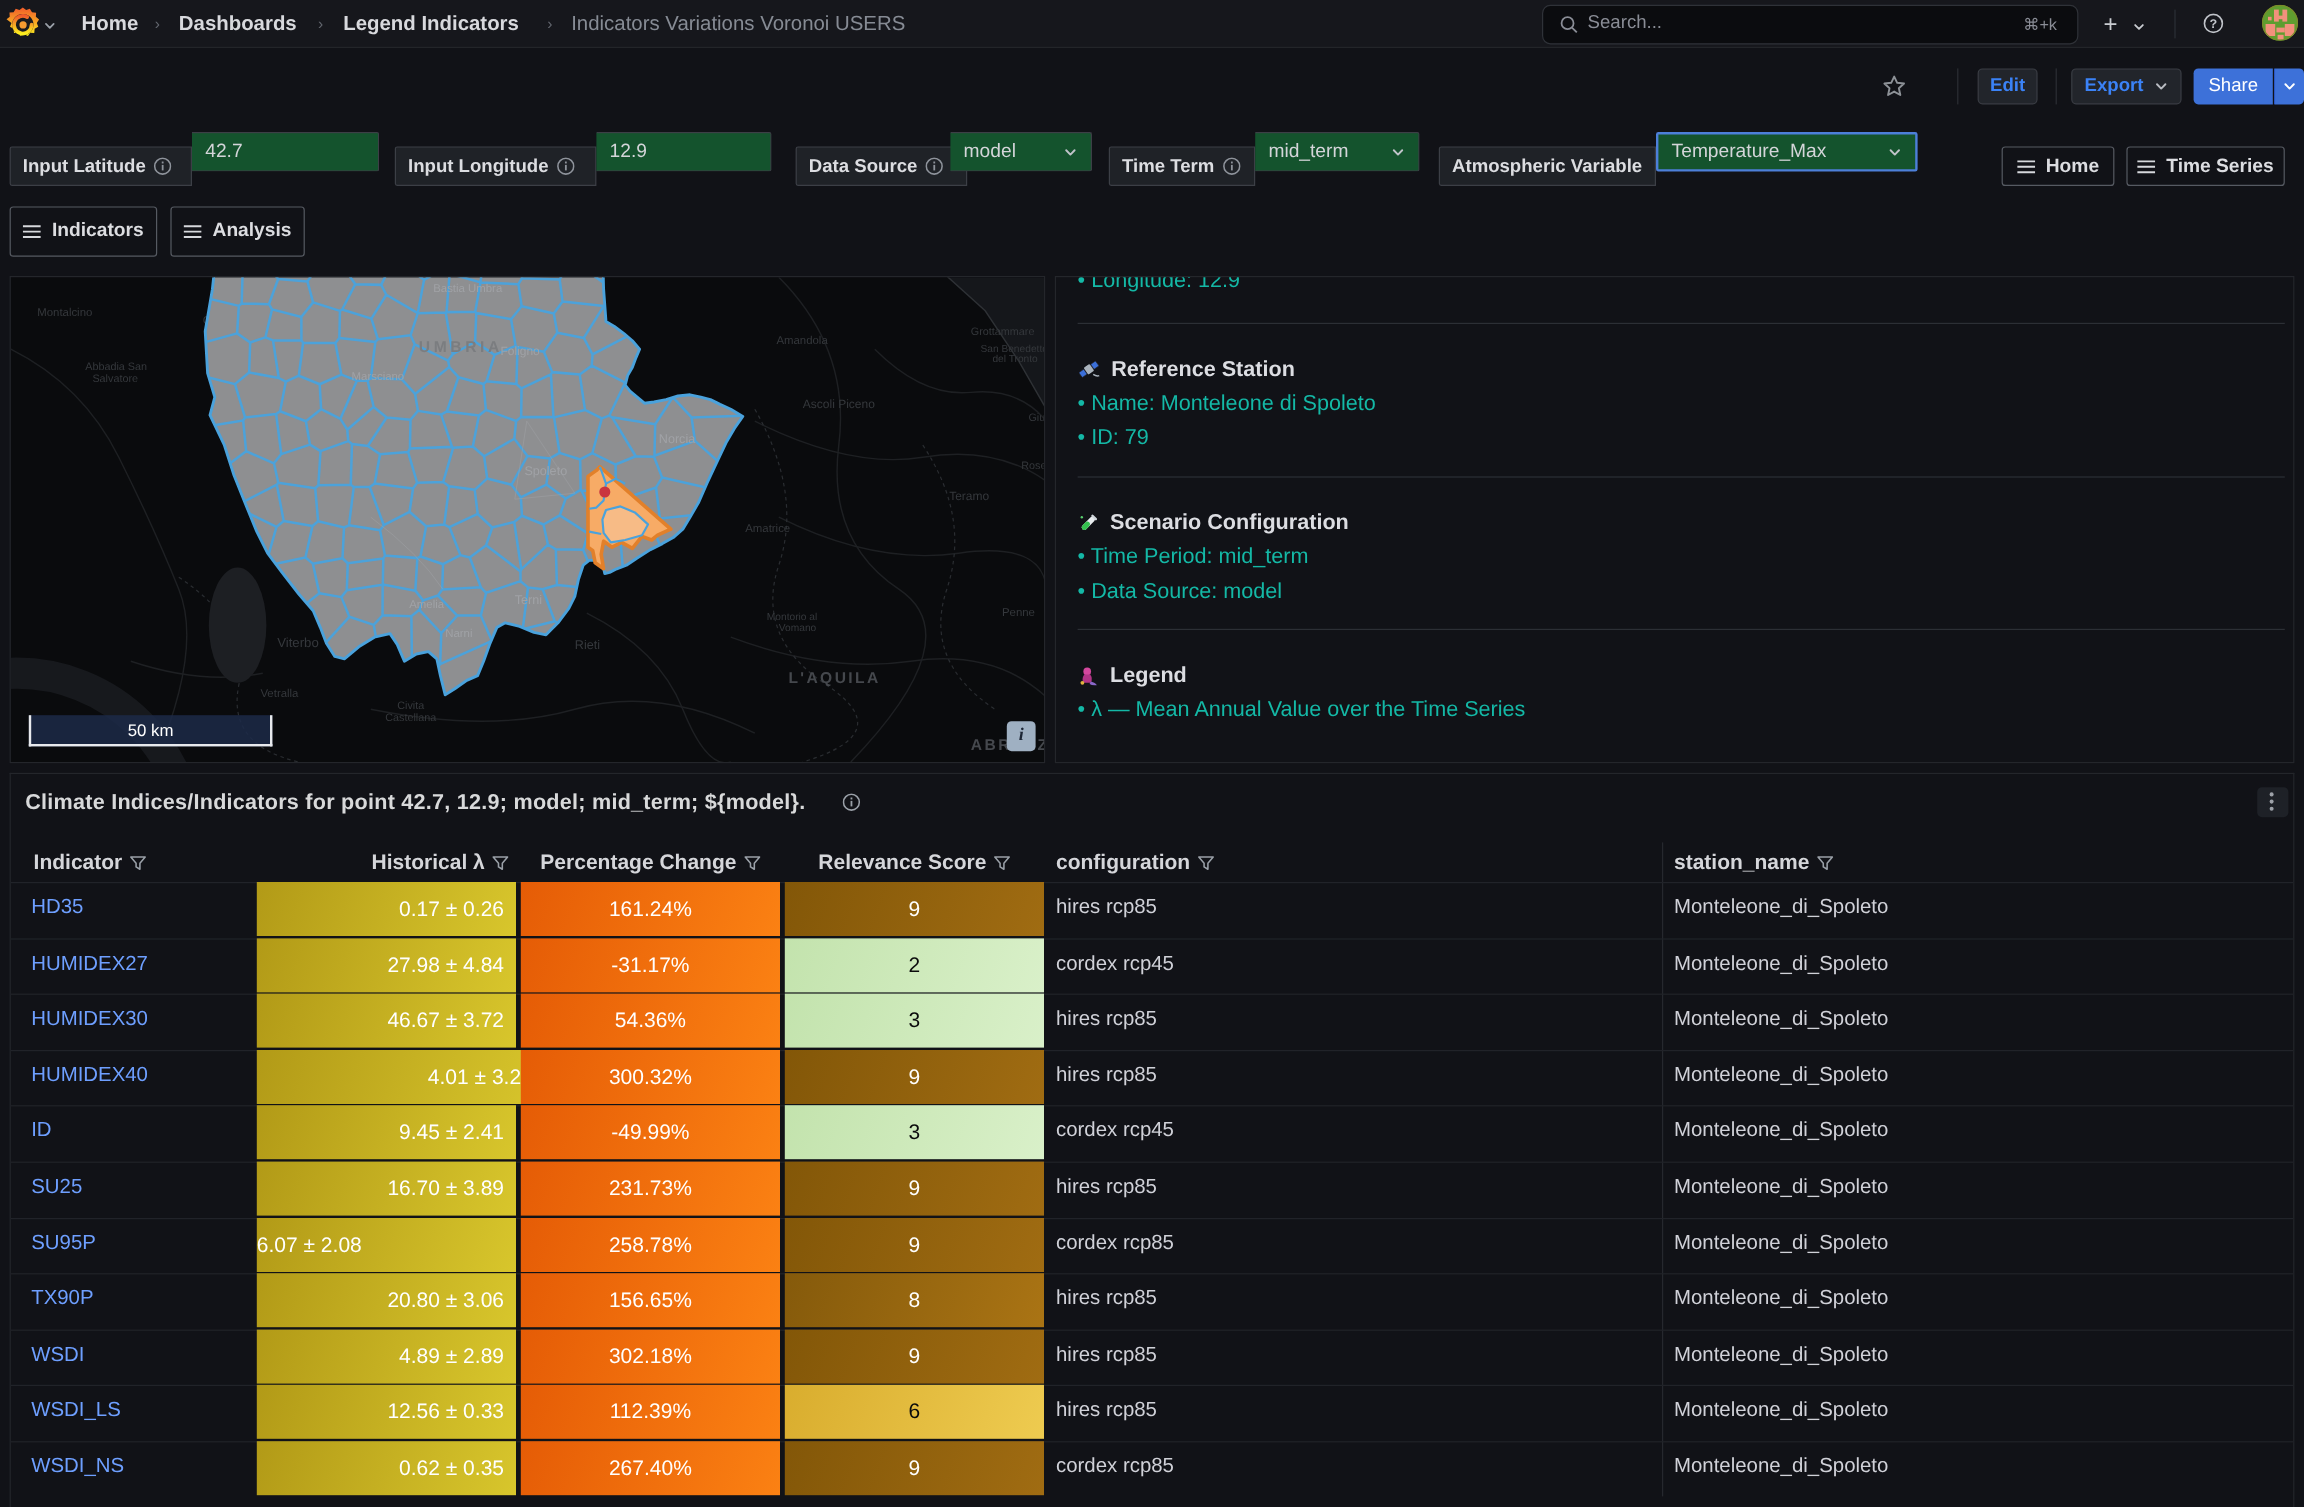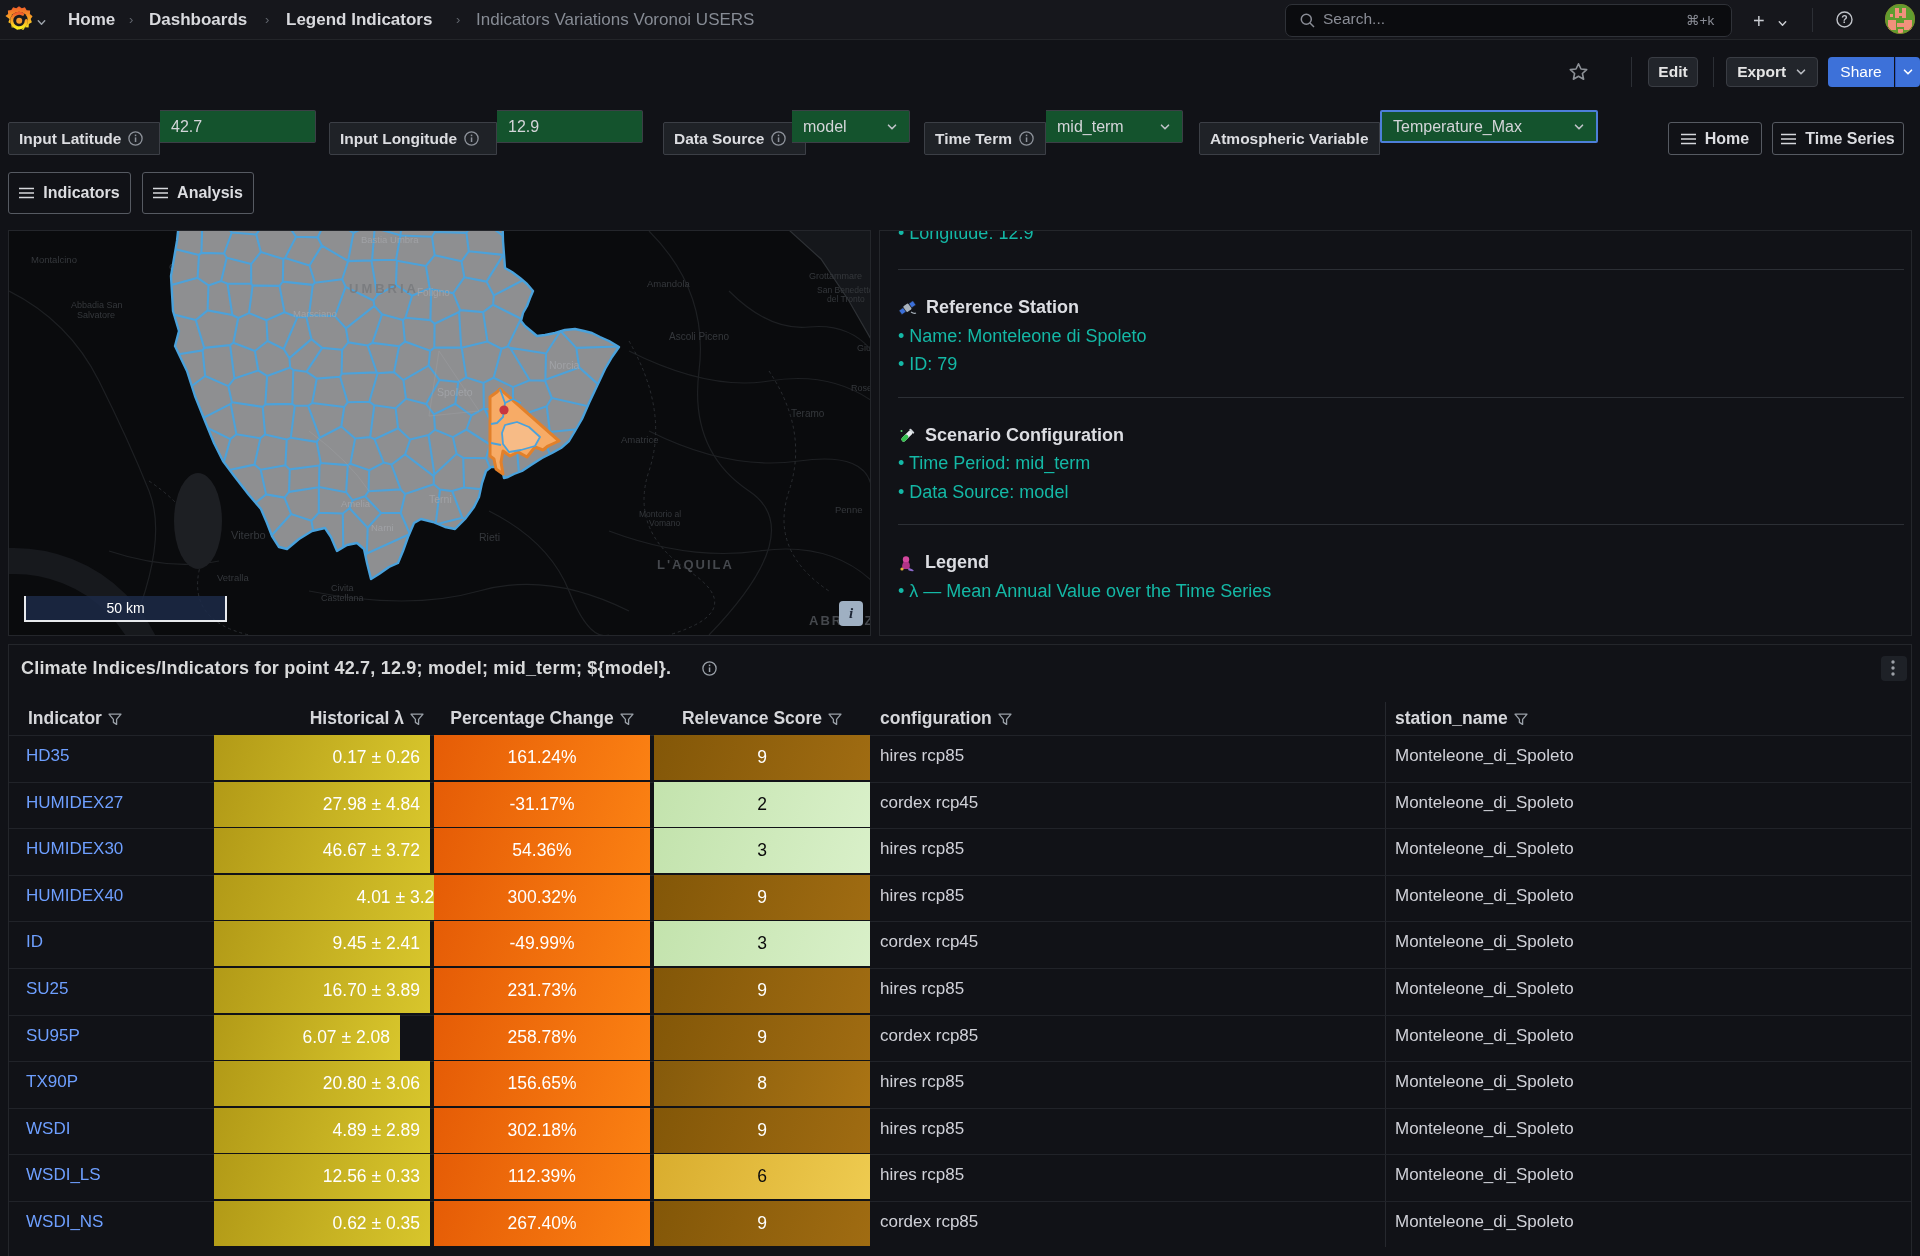--- a/index.html
+++ b/index.html
@@ -1,21 +1,21 @@
 <!DOCTYPE html>
 <html><head><meta charset="utf-8"><style>
 * {margin:0;padding:0;box-sizing:border-box}
 body {width:1920px;height:1256px;background:#111217;font-family:"Liberation Sans",sans-serif;position:relative;overflow:hidden;color:#ccccdc}
 .abs {position:absolute}
 .nav {position:absolute;left:0;top:0;width:1920px;height:40px;background:#16171c;border-bottom:1px solid #232529}
 .crumb {position:absolute;top:10px;font-size:17px;font-weight:bold;color:#d8d9dd}
 .crumb.g {color:#868b94;font-weight:normal}
 .csep {position:absolute;top:12px;color:#62666e;font-size:13px}
 .sbox {position:absolute;left:1285px;top:4px;width:447px;height:33px;background:#0b0c0f;border:1px solid #2f3238;border-radius:7px}
-.btn2 {position:absolute;height:30px;top:57px;background:#22252b;border:1px solid #3a3d44;border-radius:4px;color:#e5e5e5;font-size:15.5px;font-weight:bold;display:flex;align-items:center;justify-content:center}
+.btn2 {position:absolute;height:30px;top:57px;background:#22252b;border:1px solid #3a3d44;border-radius:4px;color:#3b82f6;font-size:15.5px;font-weight:bold;display:flex;align-items:center;justify-content:center}
 .vsep {position:absolute;width:1px;background:#2c2f35}
 .lblbox {position:absolute;top:122px;height:33px;background:#1f2227;border:1px solid #3c3f46;color:#dcdde1;font-size:15.5px;font-weight:bold;display:flex;align-items:center;gap:7px;padding:0 10px;border-radius:2px 0 0 2px;white-space:nowrap}
 .valbox {position:absolute;top:110px;height:33px;background:#14532d;border:1px solid #3c3f46;border-left:none;color:#d4d5d9;font-size:16px;display:flex;align-items:center;padding:0 11px;border-radius:0 2px 2px 0;white-space:nowrap}
 .gbtn {position:absolute;background:transparent;border:1px solid #565a62;border-radius:3px;color:#dcdde1;font-size:16px;font-weight:bold;display:flex;align-items:center;justify-content:center;gap:9px;white-space:nowrap}
 .panel {position:absolute;background:#111217;border:1px solid #24262b}
 .rline {position:absolute;left:18px;font-size:18px;color:#14b8a6;white-space:nowrap}
 .rhead {position:absolute;left:18px;font-size:18px;font-weight:bold;color:#dcdde2;display:flex;align-items:center;gap:9px}
 .rhr {position:absolute;left:18px;width:1006px;height:1px;background:#2c2f35}
 .th {position:absolute;top:708px;font-size:17.5px;font-weight:bold;color:#d5d6da;display:flex;align-items:center;gap:6px}
 .fn {margin-top:2px}
@@ -340,21 +340,21 @@
   <div class="conf" style="left:1395px;top:932px">Monteleone_di_Spoleto</div>
   <div class="tl" style="top:968px"></div>
   <a class="ind" style="top:979px">SU25</a>
   <div class="cell" style="left:214px;top:968px;width:216px;background:linear-gradient(110deg,#b29a17,#d8c62c);text-align:right;padding-right:10px">16.70 ± 3.89</div>
   <div class="cell" style="left:434px;top:968px;width:216px;background:linear-gradient(110deg,#e55c06,#fb8113);text-align:center">231.73%</div>
   <div class="cell" style="left:654px;top:968px;width:216px;background:linear-gradient(110deg,#835708,#a06c12);text-align:center;color:#fff">9</div>
   <div class="conf" style="left:880px;top:979px">hires rcp85</div>
   <div class="conf" style="left:1395px;top:979px">Monteleone_di_Spoleto</div>
   <div class="tl" style="top:1015px"></div>
   <a class="ind" style="top:1026px">SU95P</a>
-  <div class="cell" style="left:214px;top:1015px;width:186px;background:linear-gradient(110deg,#b29a17,#d8c62c);text-align:right;padding-right:10px">6.07 ± 2.08</div>
+  <div class="cell" style="left:214px;top:1015px;width:216px;background:linear-gradient(110deg,#b29a17,#d8c62c);text-align:left;padding-right:10px">6.07 ± 2.08</div>
   <div class="cell" style="left:434px;top:1015px;width:216px;background:linear-gradient(110deg,#e55c06,#fb8113);text-align:center">258.78%</div>
   <div class="cell" style="left:654px;top:1015px;width:216px;background:linear-gradient(110deg,#835708,#a06c12);text-align:center;color:#fff">9</div>
   <div class="conf" style="left:880px;top:1026px">cordex rcp85</div>
   <div class="conf" style="left:1395px;top:1026px">Monteleone_di_Spoleto</div>
   <div class="tl" style="top:1061px"></div>
   <a class="ind" style="top:1072px">TX90P</a>
   <div class="cell" style="left:214px;top:1061px;width:216px;background:linear-gradient(110deg,#b29a17,#d8c62c);text-align:right;padding-right:10px">20.80 ± 3.06</div>
   <div class="cell" style="left:434px;top:1061px;width:216px;background:linear-gradient(110deg,#e55c06,#fb8113);text-align:center">156.65%</div>
   <div class="cell" style="left:654px;top:1061px;width:216px;background:linear-gradient(110deg,#855a0b,#aa7414);text-align:center;color:#fff">8</div>
   <div class="conf" style="left:880px;top:1072px">hires rcp85</div>

